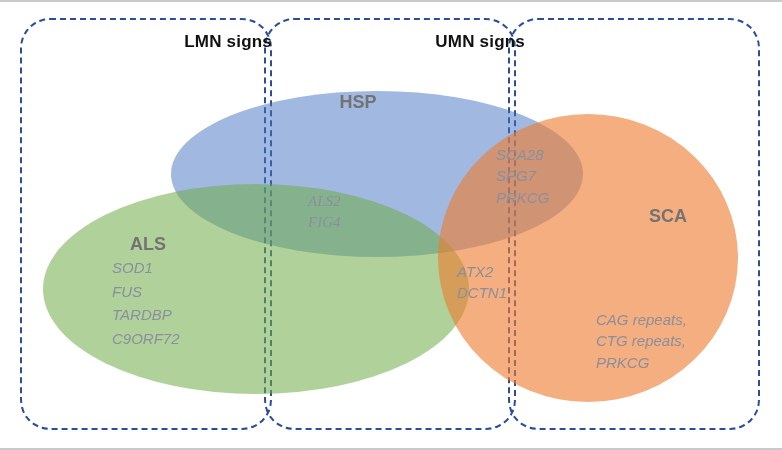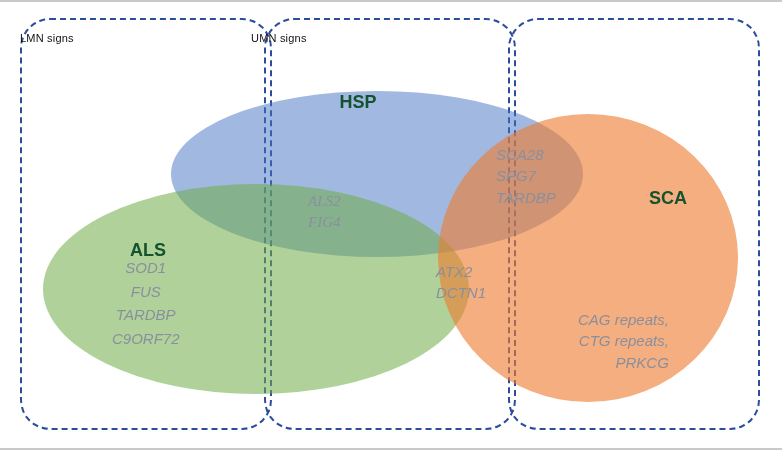--- a/index.html
+++ b/index.html
@@ -29,67 +29,67 @@
     background: transparent;
   }
   .col-box.left  { left: 20px; }
   .col-box.mid   { left: 264px; }
   .col-box.right { left: 508px; }
 
   .col-label {
     position: absolute;
     width: 252px;
     top: 30px;
-    text-align: left;
-    font-size: 11px;
-    font-weight: normal;
+    text-align: right;
+    font-size: 17px;
+    font-weight: bold;
     color: #111111;
     letter-spacing: 0.2px;
     z-index: 4;
   }
   .col-label.left  { left: 20px; }
-  .col-label.mid   { left: 251px; }
+  .col-label.mid   { left: 273px; }
   .col-label.right { left: 508px; }
 
   svg.venn {
     position: absolute;
     left: 0;
     top: 0;
     z-index: 2;
   }
 
   .set-label {
     position: absolute;
     width: 80px;
     text-align: center;
     font-size: 18px;
     font-weight: bold;
-    color: #14532d;
+    color: #737373;
     z-index: 5;
   }
   .set-label.hsp { left: 318px; top: 90px; }
-  .set-label.als { left: 108px; top: 238px; }
-  .set-label.sca { left: 628px; top: 186px; }
+  .set-label.als { left: 108px; top: 232px; }
+  .set-label.sca { left: 628px; top: 204px; }
 
   .genes {
     position: absolute;
     font-size: 15px;
     font-style: italic;
     color: #8a8f9e;
     line-height: 1.42;
     white-space: pre-line;
     z-index: 5;
   }
   .genes.hsp      { left: 306px; top: 128px; }
   .genes.hsp-sca  { left: 496px; top: 142px; }
   .genes.hsp-als  { left: 308px; top: 189px; font-family: Liberation Serif, serif; }
-  .genes.als      { left: 112px; top: 254px; line-height: 1.58; text-align: center; }
-  .genes.als-sca  { left: 436px; top: 259px; }
+  .genes.als      { left: 112px; top: 254px; line-height: 1.58; }
+  .genes.als-sca  { left: 457px; top: 259px; }
   .genes.sca-top  { left: 562px; top: 229px; }
-  .genes.sca-bot  { left: 578px; top: 307px; text-align: right; }
+  .genes.sca-bot  { left: 596px; top: 307px; }
 </style>
 </head>
 <body>
 
 <div class="canvas">
 
   <div class="col-box left"></div>
   <div class="col-box mid"></div>
   <div class="col-box right"></div>
 
@@ -101,21 +101,21 @@
     <ellipse cx="256" cy="287" rx="213" ry="105" fill-opacity="0.55" fill="#70ad47"></ellipse>
     <ellipse cx="588" cy="256" rx="150" ry="144" fill-opacity="0.62" fill="#ed7d31"></ellipse>
   </svg>
 
   <div class="set-label hsp">HSP</div>
   <div class="set-label als">ALS</div>
   <div class="set-label sca">SCA</div>
 
   <div class="genes hsp-sca">SCA28
 SPG7
-TARDBP</div>
+PRKCG</div>
   <div class="genes hsp-als">ALS2
 FIG4</div>
   <div class="genes als">SOD1
 FUS
 TARDBP
 C9ORF72</div>
   <div class="genes als-sca">ATX2
 DCTN1</div>
   <div class="genes sca-bot">CAG repeats,
 CTG repeats,

